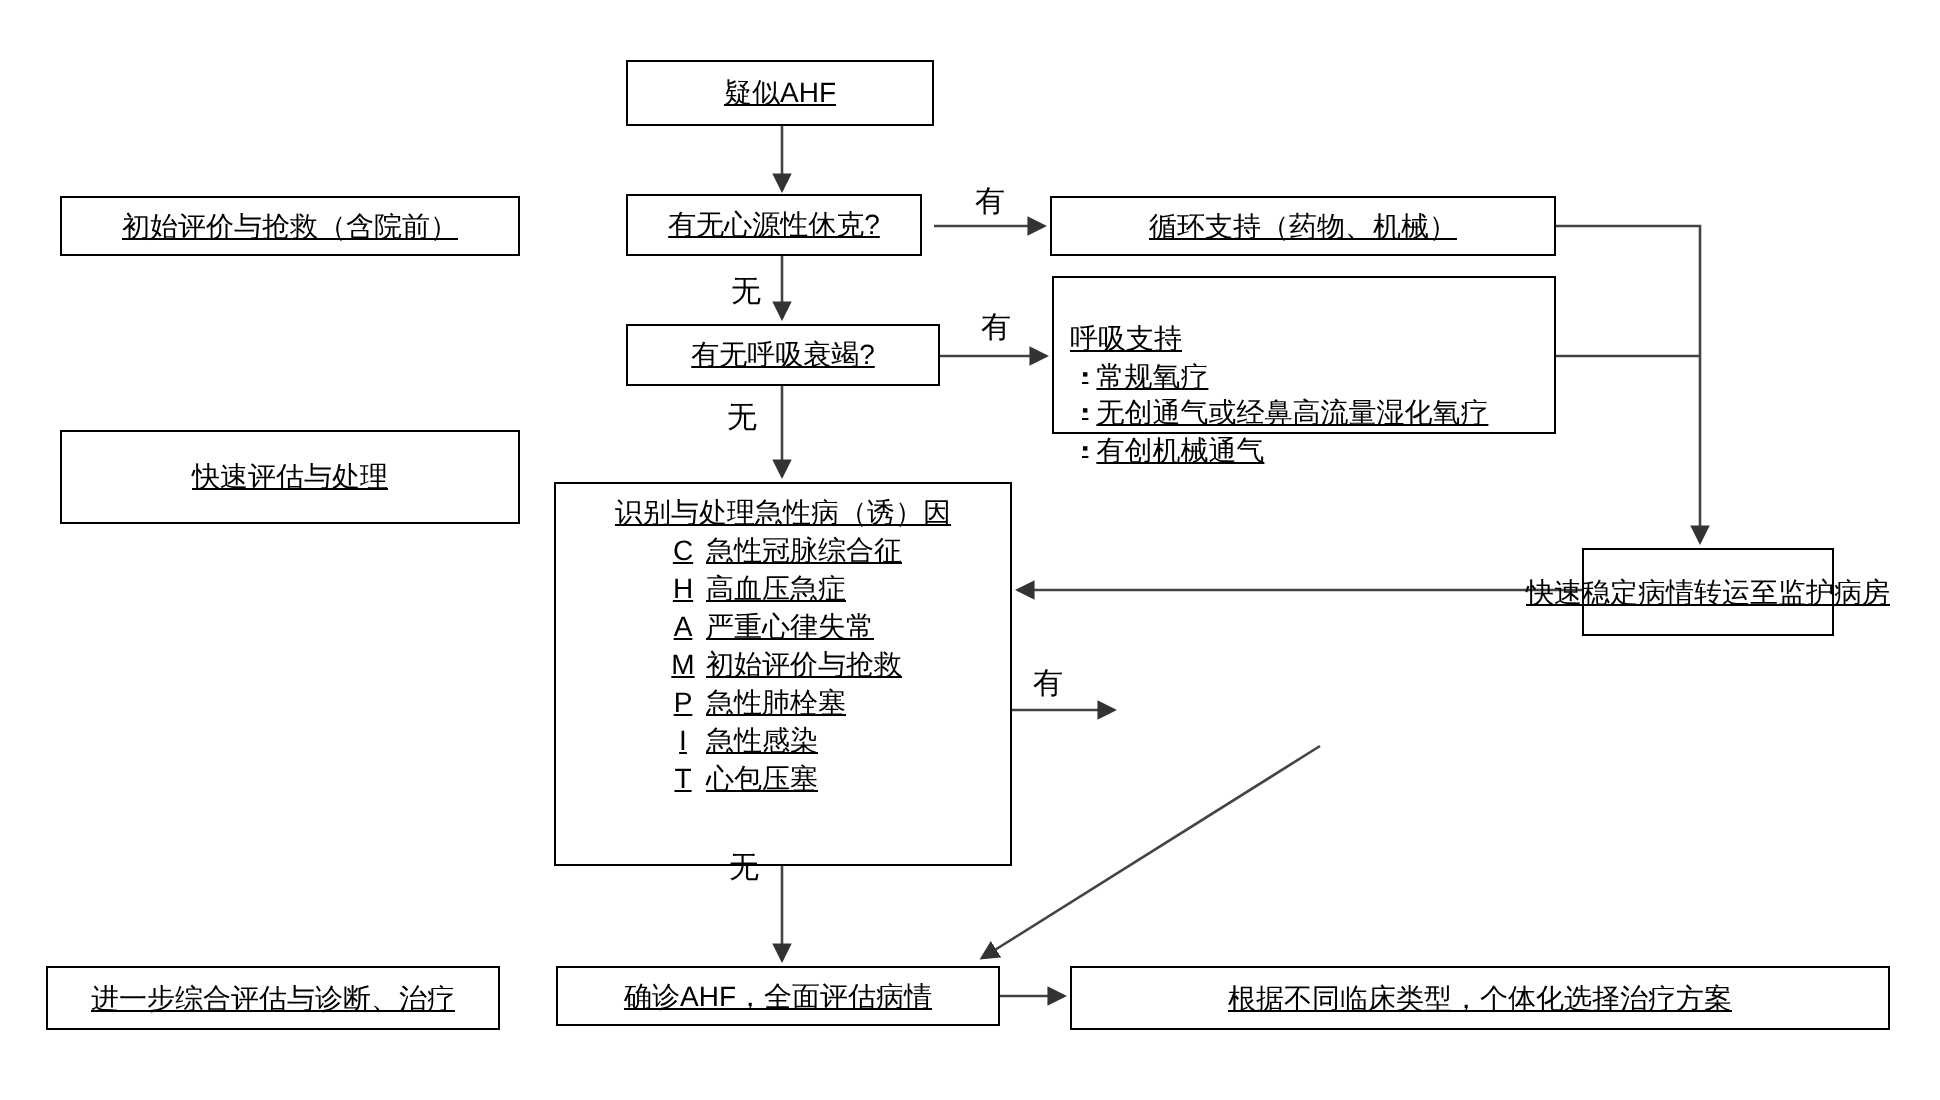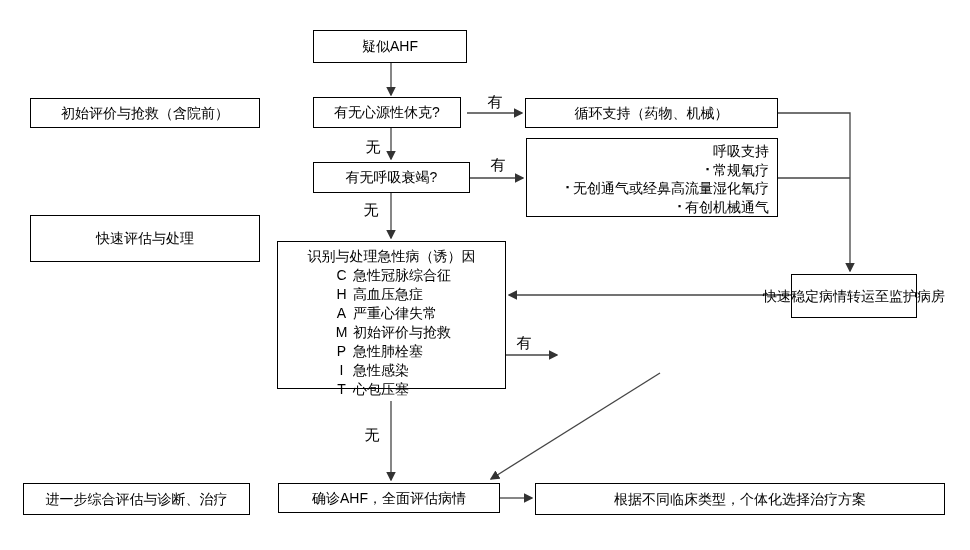--- a/index.html
+++ b/index.html
@@ -3,26 +3,26 @@
 <meta charset="utf-8">
 <style>
   html,body{margin:0;padding:0;background:#fff;}
   body{font-family:"Liberation Sans","DejaVu Sans",sans-serif;color:#000;}
   #canvas{position:relative;width:970px;height:550px;background:#ffffff;overflow:hidden;}
   #edges{position:absolute;left:0;top:0;z-index:0;}
   .box{
     position:absolute;box-sizing:border-box;z-index:1;
     border:1.5px solid #000;background:#fff;
     display:flex;align-items:center;justify-content:center;
-    font-size:14px;line-height:1.3;text-align:center;white-space:nowrap;
+    font-size:14px;line-height:1.3;text-align:center;white-space:nowrap;text-decoration:underline;
   }
   .col{flex-direction:row;}
   .box.resp{
-    flex-direction:column;align-items:flex-end;justify-content:flex-start;
-    padding:3px 8px;text-align:left;line-height:18.5px;
+    flex-direction:column;align-items:flex-start;justify-content:flex-start;
+    padding:21px 8px;text-align:left;line-height:18.5px;
   }
   .resp-item{padding-left:6px;display:flex;align-items:center;}
   .bullet{font-size:9px;margin-right:4px;position:relative;top:-1px;}
   .box.causes{
     flex-direction:column;align-items:stretch;justify-content:flex-start;
     padding-top:5px;text-align:left;line-height:19px;
   }
   .causes-title{text-align:center;}
   .cause-row{display:flex;padding-left:56px;}
   .cause-k{width:15px;text-align:center;margin-right:4px;flex:none;}
@@ -83,21 +83,21 @@
   </div>
 
   <div class="box" style="left:30px;top:98px;width:230px;height:30px">初始评价与抢救（含院前）</div>
 
   <div class="box col" style="left:30px;top:215px;width:230px;height:47px">
     <div>快速评估与处理</div>
   </div>
 
   <div class="box" style="left:23px;top:483px;width:227px;height:32px">进一步综合评估与诊断、治疗</div>
 
-  <div class="box causes" style="left:277px;top:241px;width:229px;height:148px">
+  <div class="box causes" style="left:277px;top:241px;width:229px;height:192px">
     <div class="causes-title">识别与处理急性病（诱）因</div>
     <div class="cause-row">
       <span class="cause-k">C</span>
       <span>急性冠脉综合征</span>
     </div>
     <div class="cause-row">
       <span class="cause-k">H</span>
       <span>高血压急症</span>
     </div>
     <div class="cause-row">

